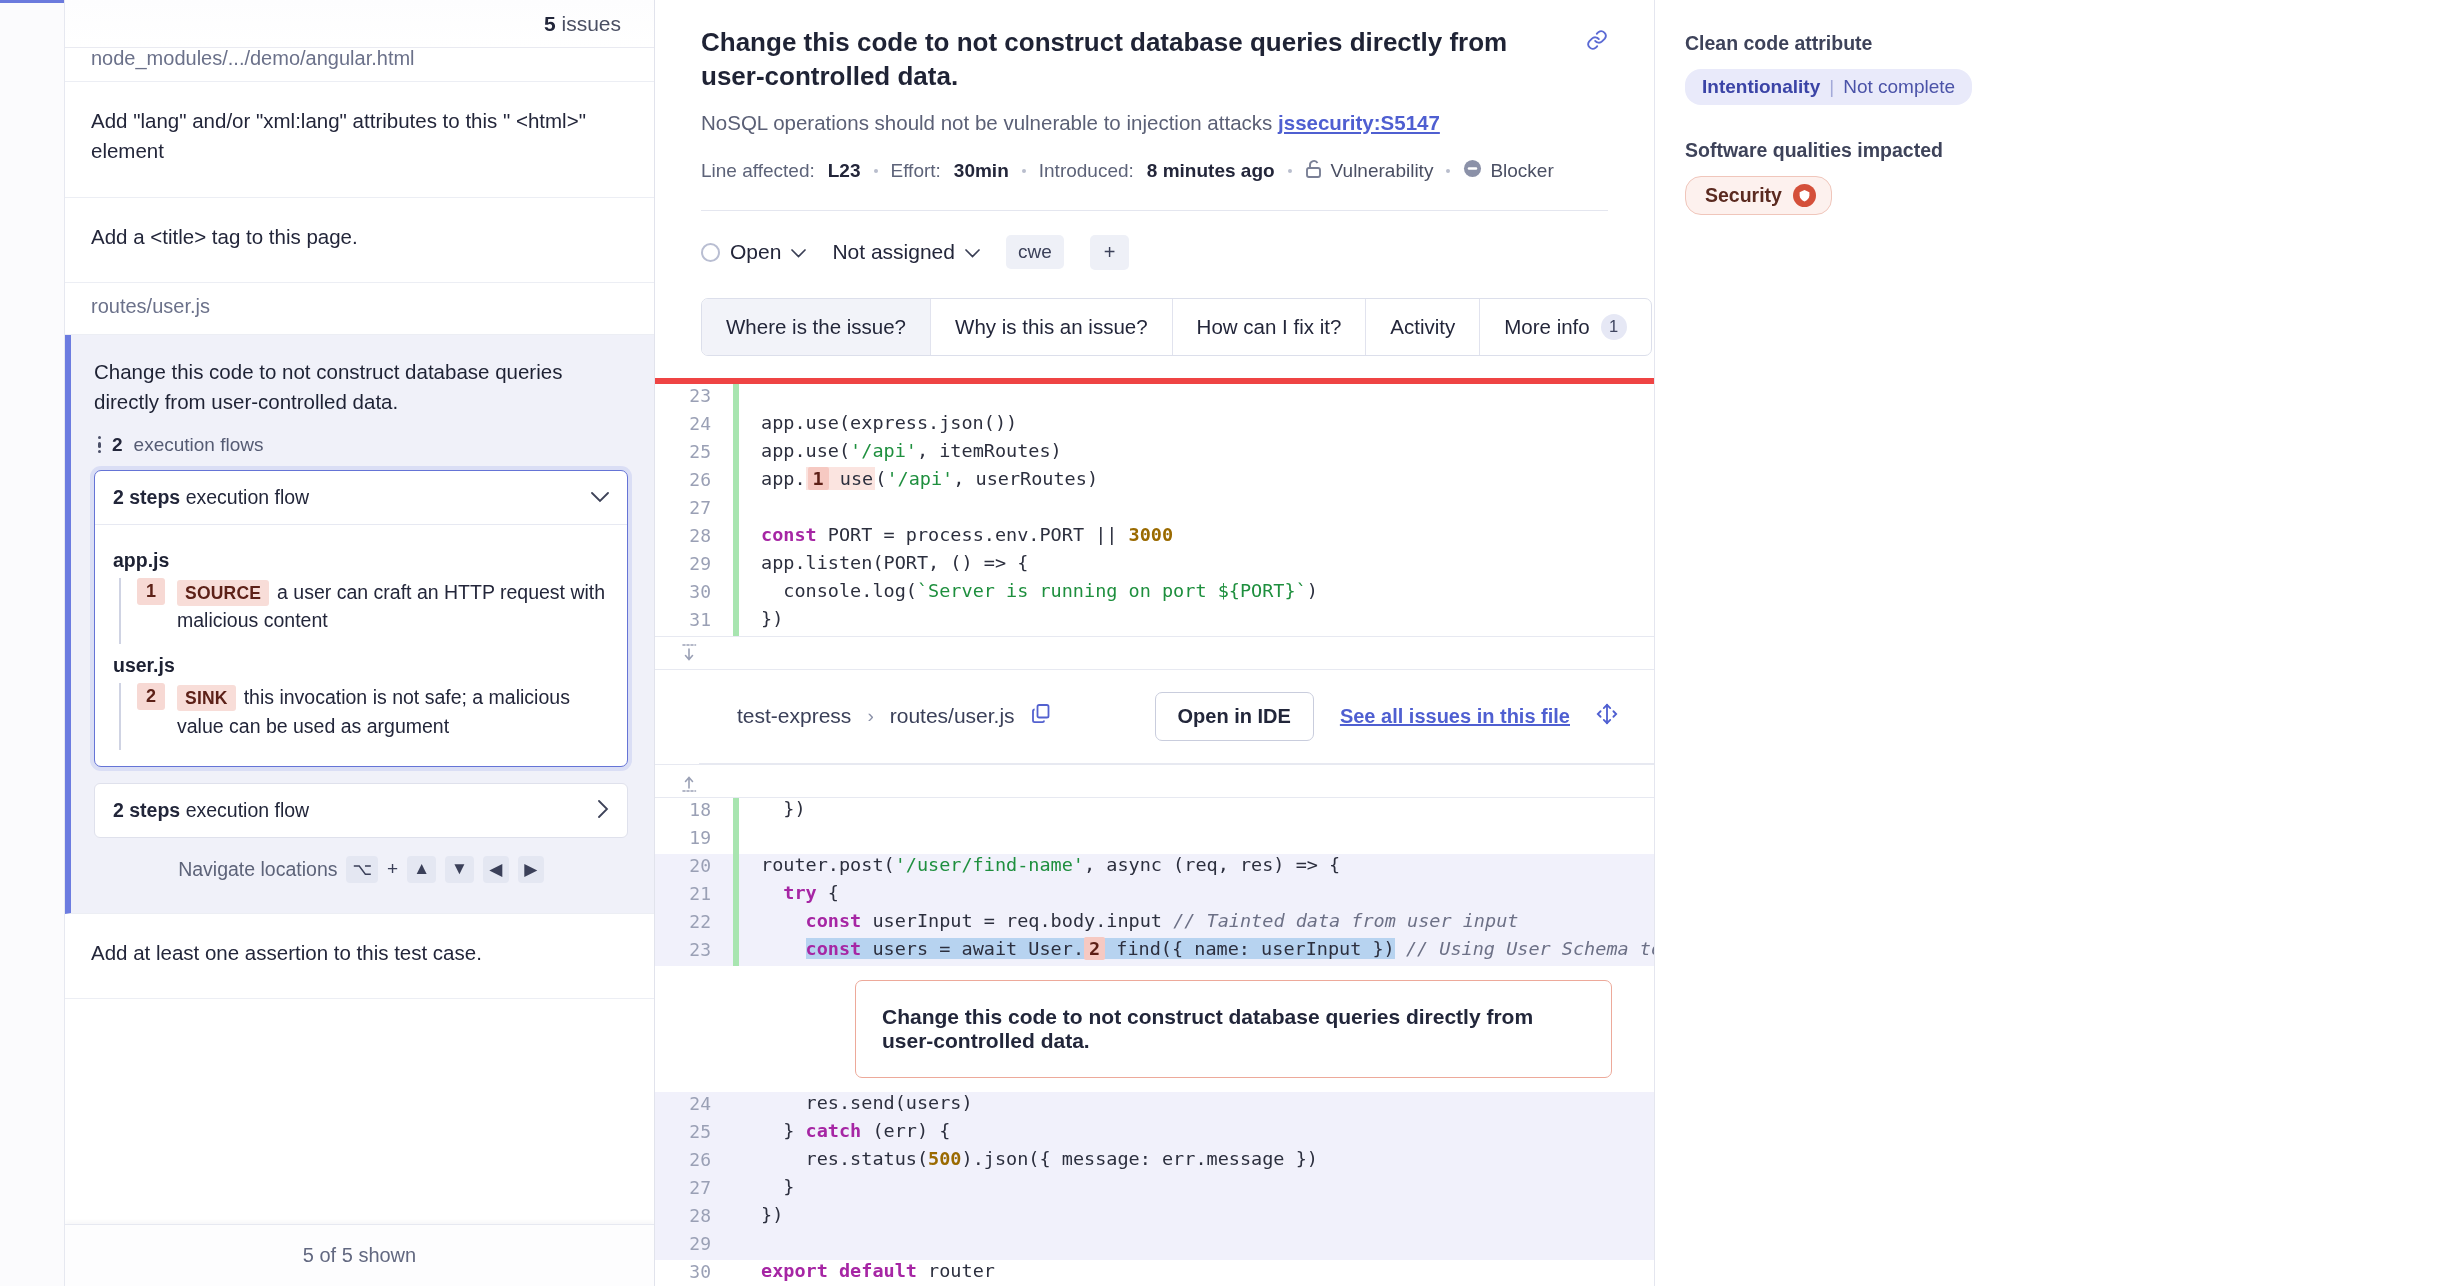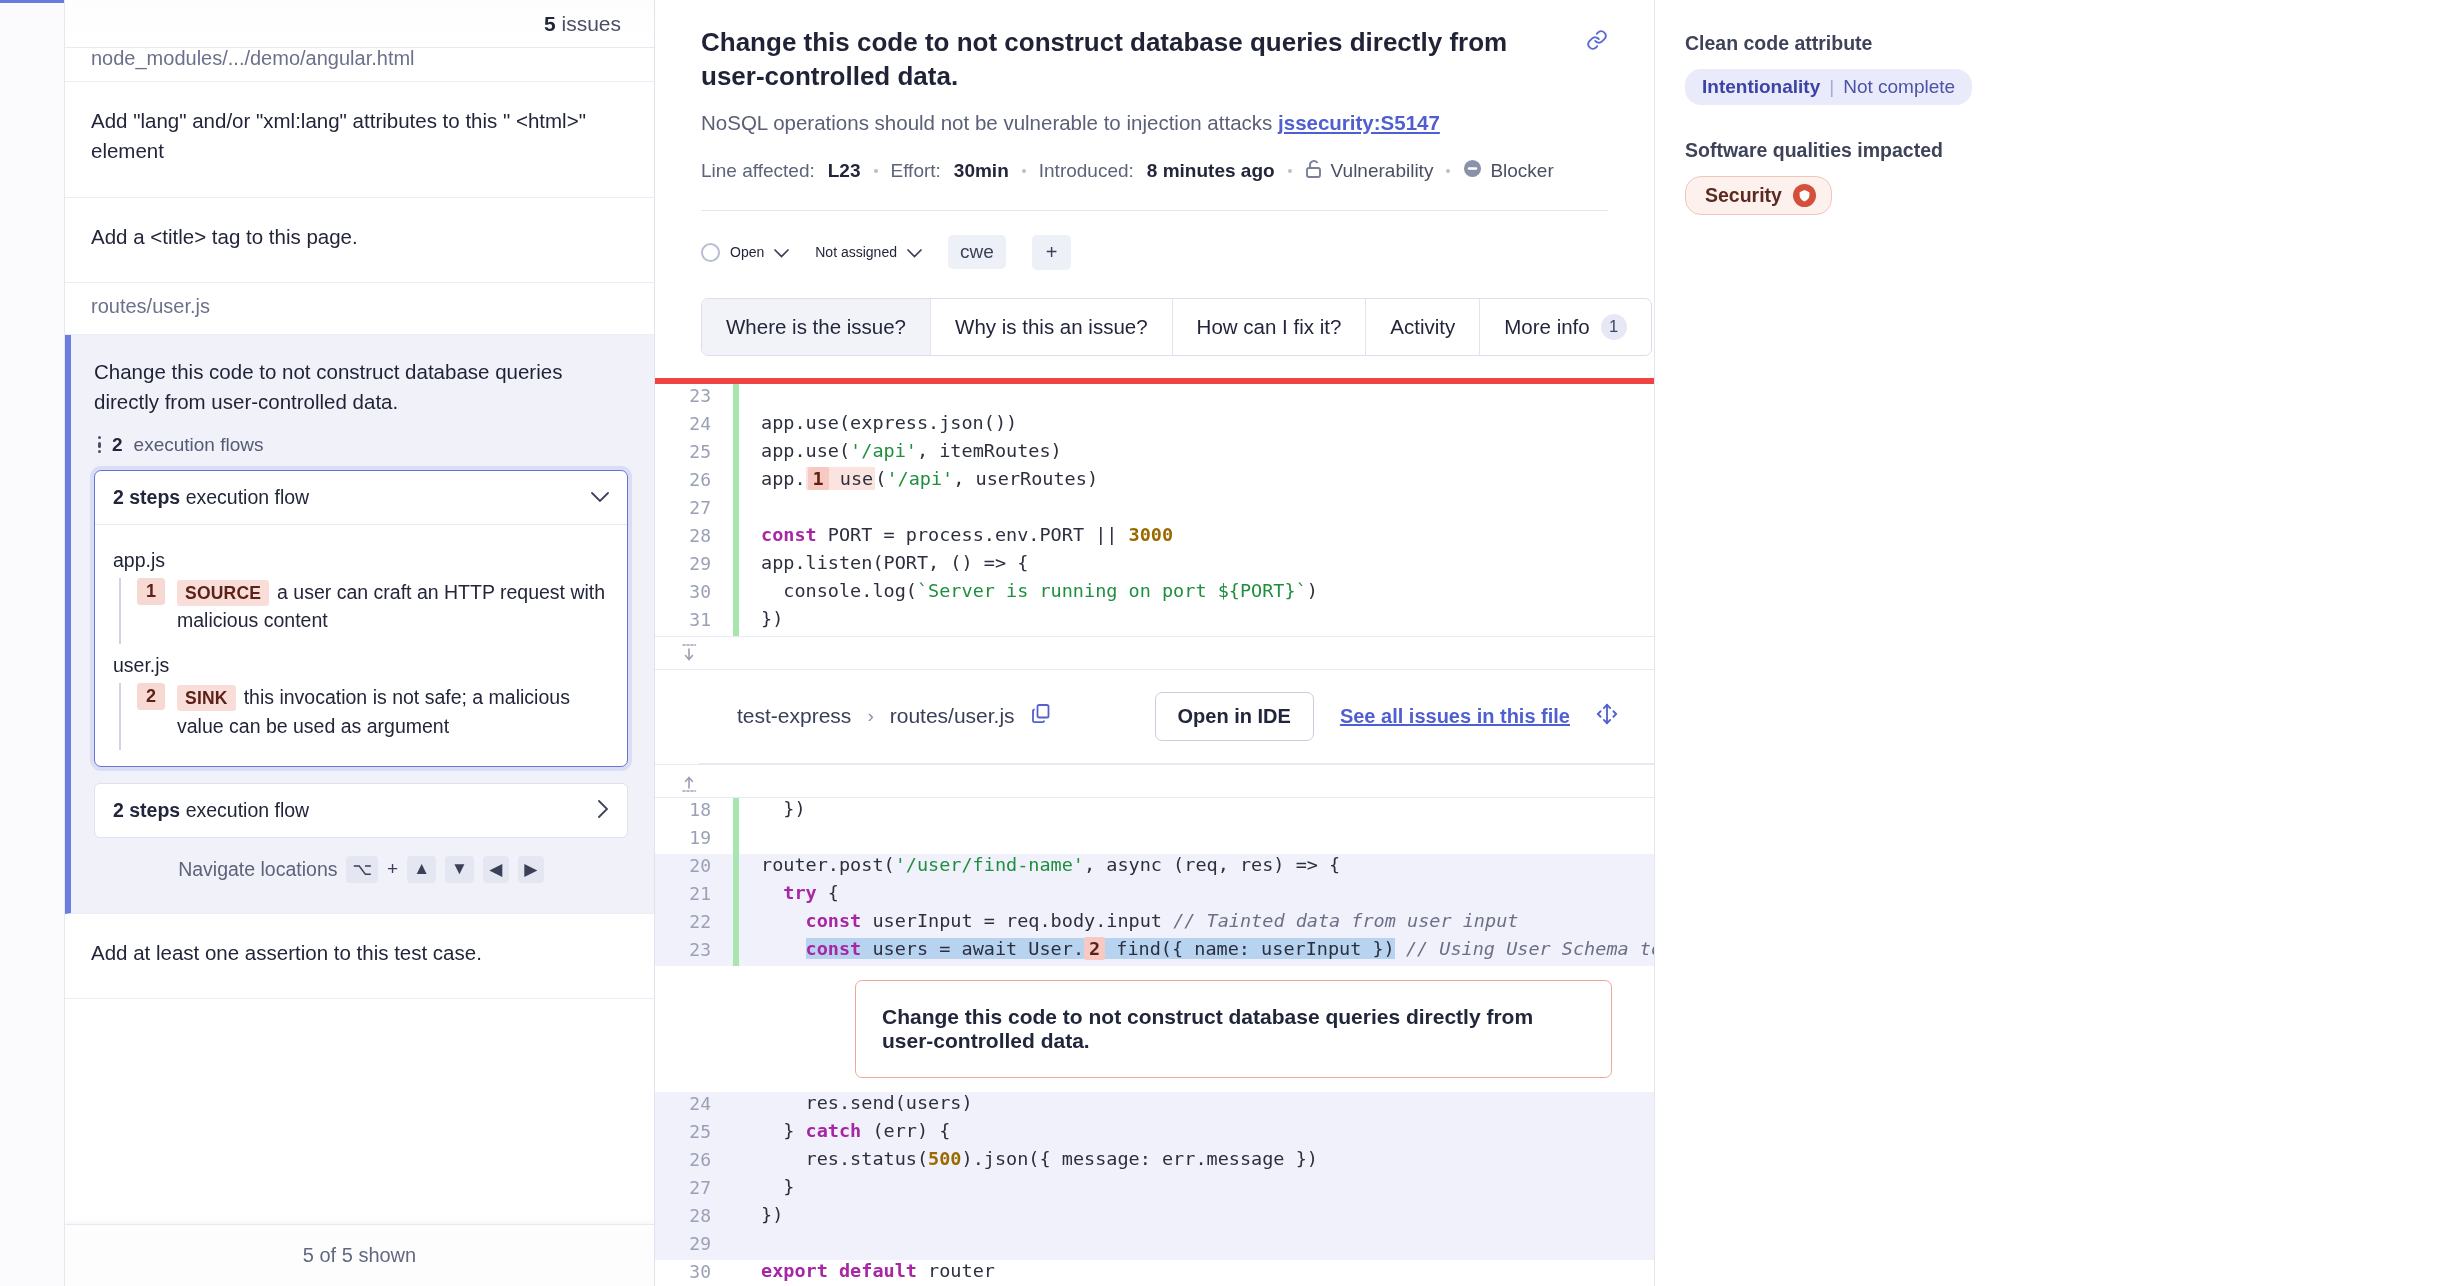--- a/index.html
+++ b/index.html
@@ -39,21 +39,21 @@
   .dots-icon i { width: 3px; height: 3px; border-radius: 50%; background: #4b5068; display: block; }
   .dots-icon i:nth-child(2) { height: 6px; border-radius: 1.5px; }
 
   .flow-card { margin-top: 14px; background: #fff; border: 1.5px solid #6574d6; border-radius: 7px;
                box-shadow: 0 0 0 4px rgba(108,124,224,.16); overflow: hidden; }
   .flow-hd { display: flex; align-items: center; justify-content: space-between;
              padding: 15px 18px; font-size: 19.5px; color: #22263a; border-bottom: 1px solid #e7e9f2; cursor: pointer; }
   .flow-hd b { font-weight: 700; }
   .chev { color: #3d4258; font-size: 17px; line-height: 1; }
   .flow-body { padding: 14px 18px 16px 18px; }
-  .flow-file { font-weight: 400; font-size: 19.5px; color: #1d2133; margin: 10px 0 6px 0; }
+  .flow-file { font-weight: 700; font-size: 19.5px; color: #1d2133; margin: 10px 0 6px 0; }
   .flow-step { display: flex; gap: 12px; padding-left: 16px; border-left: 2px solid #cfd3e3; margin-left: 6px; padding-bottom: 10px; }
   .step-num { background: #f7d9d4; color: #5d2118; font-weight: 700; font-size: 18px;
               padding: 2px 9px; border-radius: 3px; height: 27px; line-height: 23px; flex: none; }
   .step-txt { font-size: 19.5px; line-height: 1.45; color: #23263a; }
   .tag { background: #f8ddd8; color: #5d2118; font-weight: 700; font-size: 17.5px;
          padding: 3px 8px; border-radius: 3px; margin-right: 8px; letter-spacing: .2px; }
 
   .flow-card2 { margin-top: 16px; background: #fff; border: 1px solid #dfe1ec; border-radius: 6px; }
   .flow-card2 .flow-hd { border-bottom: none; }
 
@@ -77,21 +77,21 @@
   .issue-sub { margin-top: 17px; font-size: 20.5px; color: #5b6076; }
   .issue-sub a { color: #4f5fd1; font-weight: 700; text-decoration: underline; }
   .meta { margin-top: 24px; display: flex; align-items: center; gap: 13px; font-size: 19px; color: #5d6379; flex-wrap: wrap; }
   .meta b { color: #23263a; font-weight: 700; }
   .dot-sep { width: 4px; height: 4px; border-radius: 50%; background: #b9bdcd; display: inline-block; }
   .mico { display: inline-flex; align-items: center; gap: 8px; color: #4a4f63; }
 
   .hr { height: 1px; background: #e4e6ef; margin: 26px 0 0 0; }
 
   .status-row { display: flex; align-items: center; gap: 26px; padding: 24px 0 0 0; }
-  .pill-btn { display: inline-flex; align-items: center; gap: 10px; font-size: 14px; color: #23263a; cursor: pointer; }
+  .pill-btn { display: inline-flex; align-items: center; gap: 10px; font-size: 21px; color: #23263a; cursor: pointer; }
   .circle-o { width: 19px; height: 19px; border-radius: 50%; border: 2px solid #b9bed2; display: inline-block; }
   .caret { font-size: 15px; color: #3a3f55; }
   .tagchip { background: #eef0f7; border-radius: 5px; padding: 6px 12px; font-size: 19px; color: #3b4059; cursor: pointer; }
   .tagplus { background: #eef0f7; border-radius: 5px; padding: 6px 14px; font-size: 20px; color: #3b4059; cursor: pointer; }
 
   .tabs { margin-top: 28px; display: inline-flex; border: 1px solid #dcdfeb; border-radius: 7px; overflow: hidden; background: #fff; }
   .tab { padding: 15px 24px; font-size: 20.5px; color: #23263a; cursor: pointer;
          border-right: 1px solid #e1e3ee; display: flex; align-items: center; gap: 11px; white-space: nowrap; }
   .tab:last-child { border-right: none; }
   .tab.active { background: #f2f3f9; }

